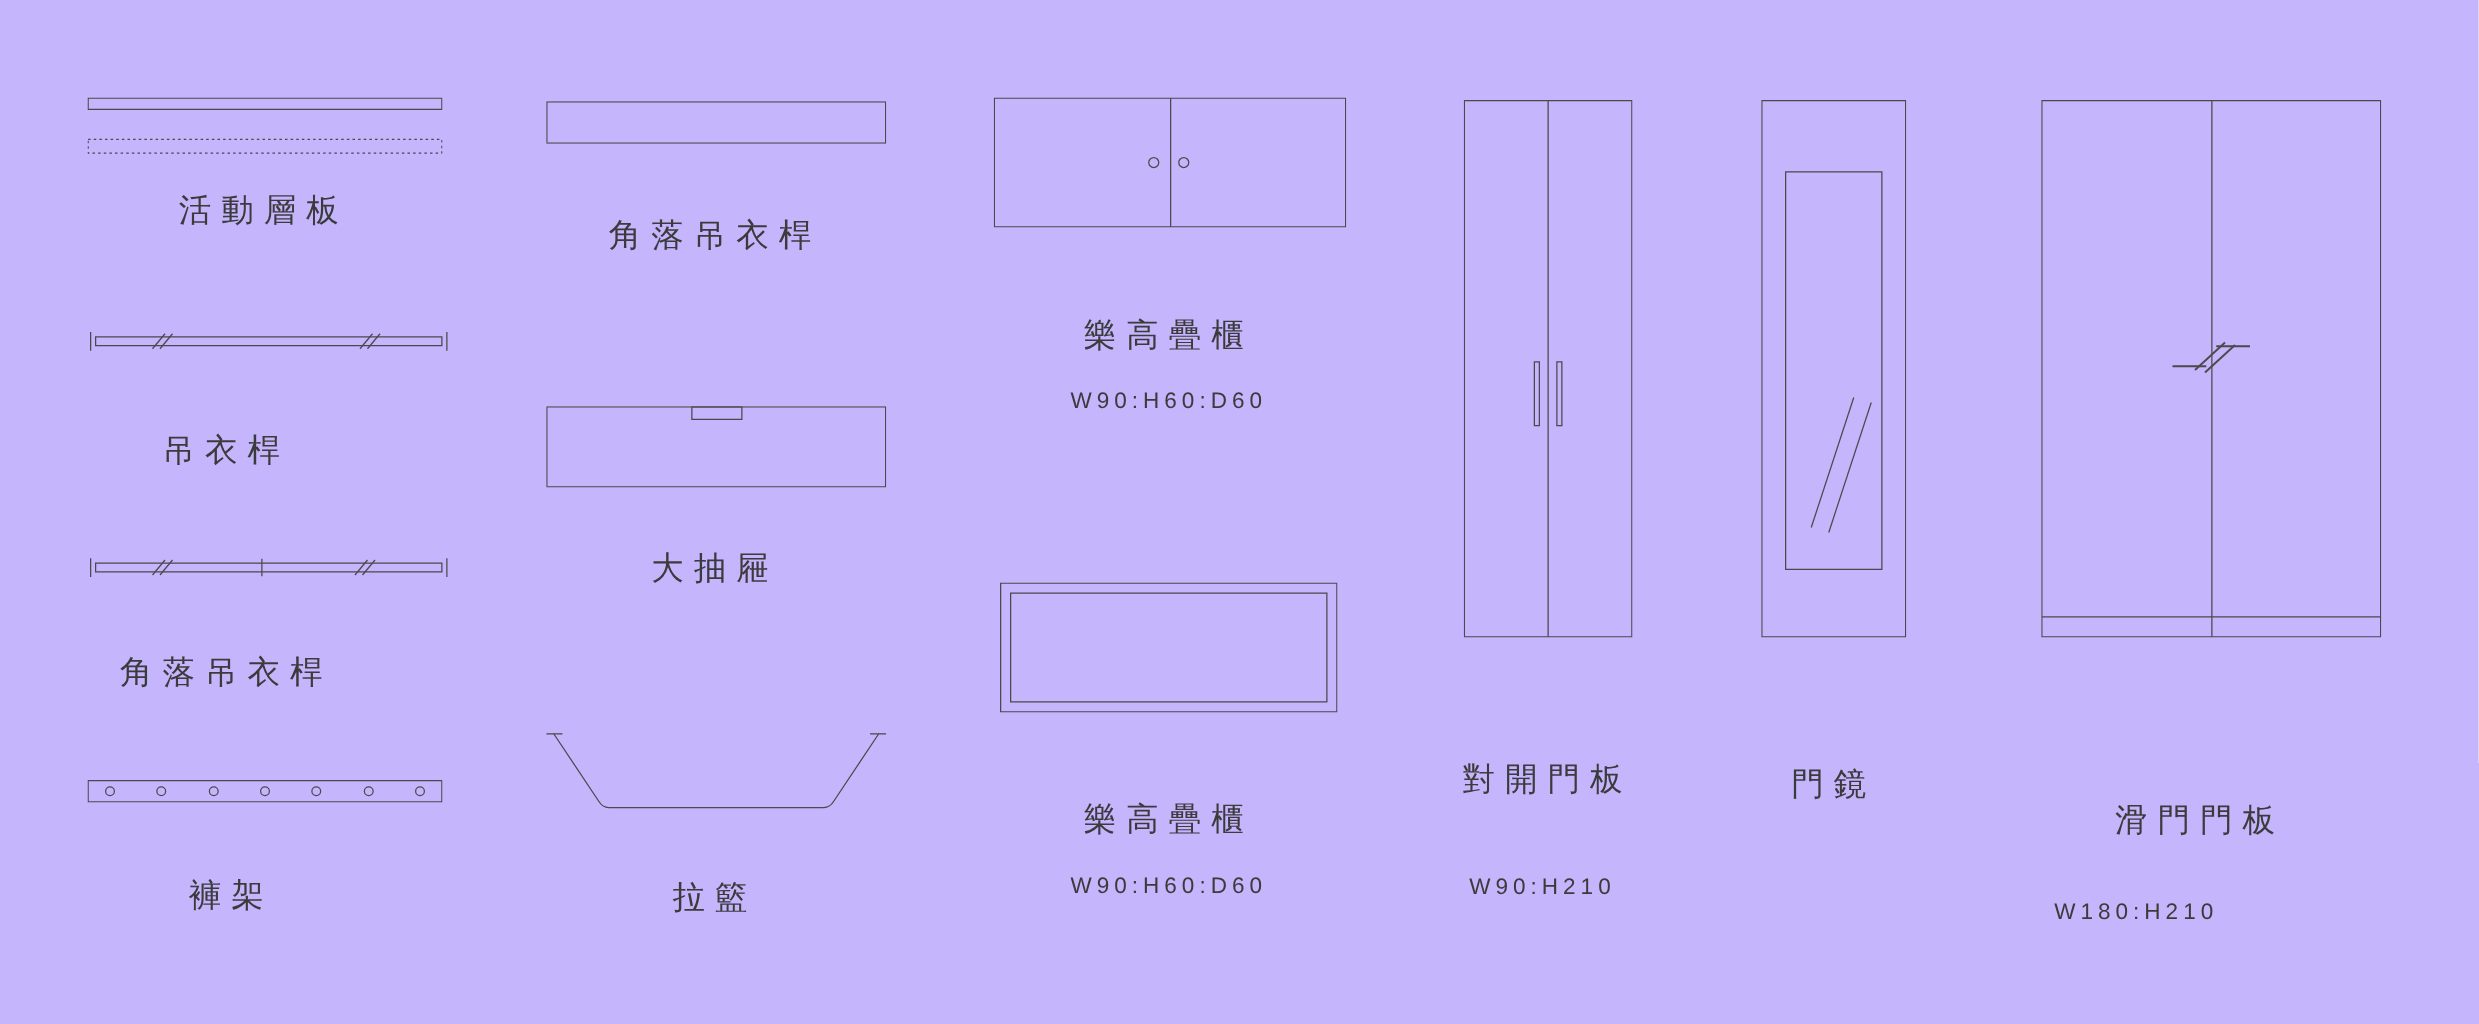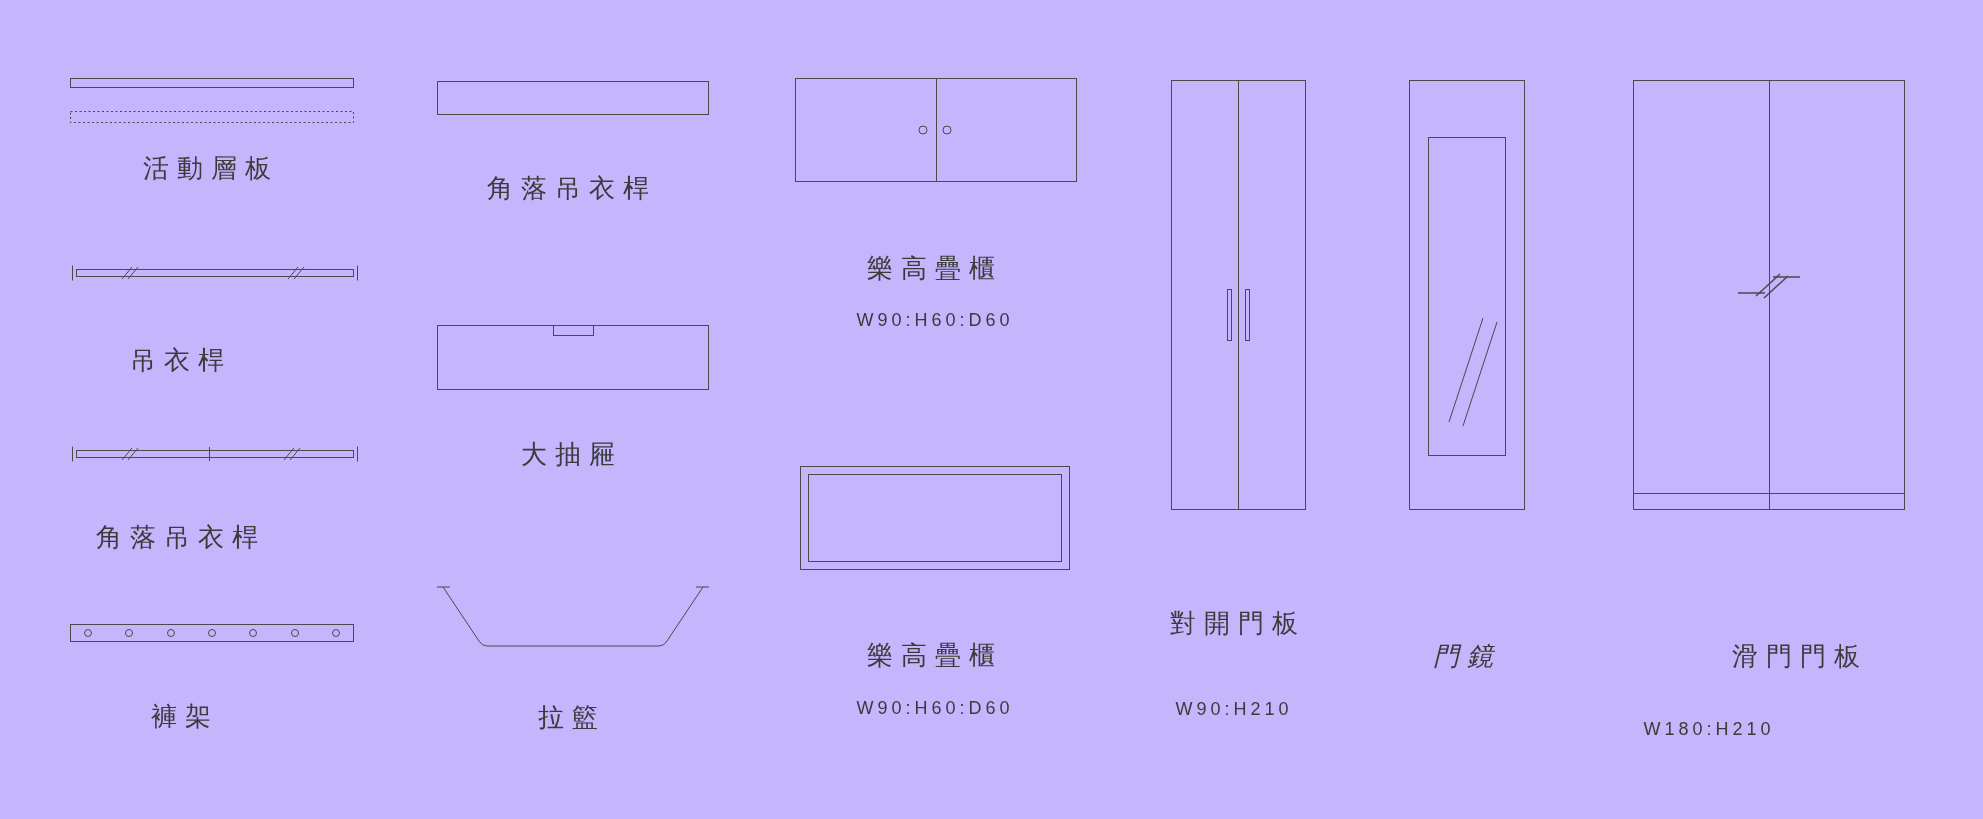--- a/index.html
+++ b/index.html
@@ -145,30 +145,30 @@
   <div class="size-label" style="left:1234px; top:699px;">W90:H210</div>
 
   <div class="drawing" style="left:1409px; top:80px;">
     <svg width="116" height="430">
       <rect x="0.5" y="0.5" width="115" height="429" fill="none" stroke="currentColor" stroke-width="1"></rect>
       <rect x="19.5" y="57.5" width="77" height="318" fill="none" stroke="currentColor" stroke-width="1"></rect>
       <line x1="40" y1="342" x2="74" y2="238" stroke="currentColor" stroke-width="1"></line>
       <line x1="54" y1="346" x2="88" y2="242" stroke="currentColor" stroke-width="1"></line>
     </svg>
   </div>
-  <div class="label" style="left:1467px; top:639px;font-style:italic;">門鏡</div>
+  <div class="label" style="left:1467px; top:610px;">門鏡</div>
 
   <div class="drawing" style="left:1633px; top:80px;">
     <svg width="272" height="430">
       <rect x="0.5" y="0.5" width="271" height="429" fill="none" stroke="currentColor" stroke-width="1"></rect>
       <line x1="136.5" y1="0.5" x2="136.5" y2="429.5" stroke="currentColor" stroke-width="1"></line>
       <line x1="0.5" y1="413.5" x2="271.5" y2="413.5" stroke="currentColor" stroke-width="1"></line>
 
       <line x1="140" y1="197" x2="167" y2="197" stroke="currentColor" stroke-width="1.5"></line>
       <line x1="105" y1="213" x2="132" y2="213" stroke="currentColor" stroke-width="1.5"></line>
       <line x1="123" y1="216" x2="147" y2="194" stroke="currentColor" stroke-width="1.5"></line>
       <line x1="131" y1="218" x2="155" y2="196" stroke="currentColor" stroke-width="1.5"></line>
     </svg>
   </div>
-  <div class="label" style="left:1800px; top:639px;">滑門門板</div>
+  <div class="label" style="left:1760px; top:639px;">滑門門板</div>
   <div class="size-label" style="left:1709px; top:699px;margin-top:20px;">W180:H210</div>
 
 </div>
 
 </body></html>

